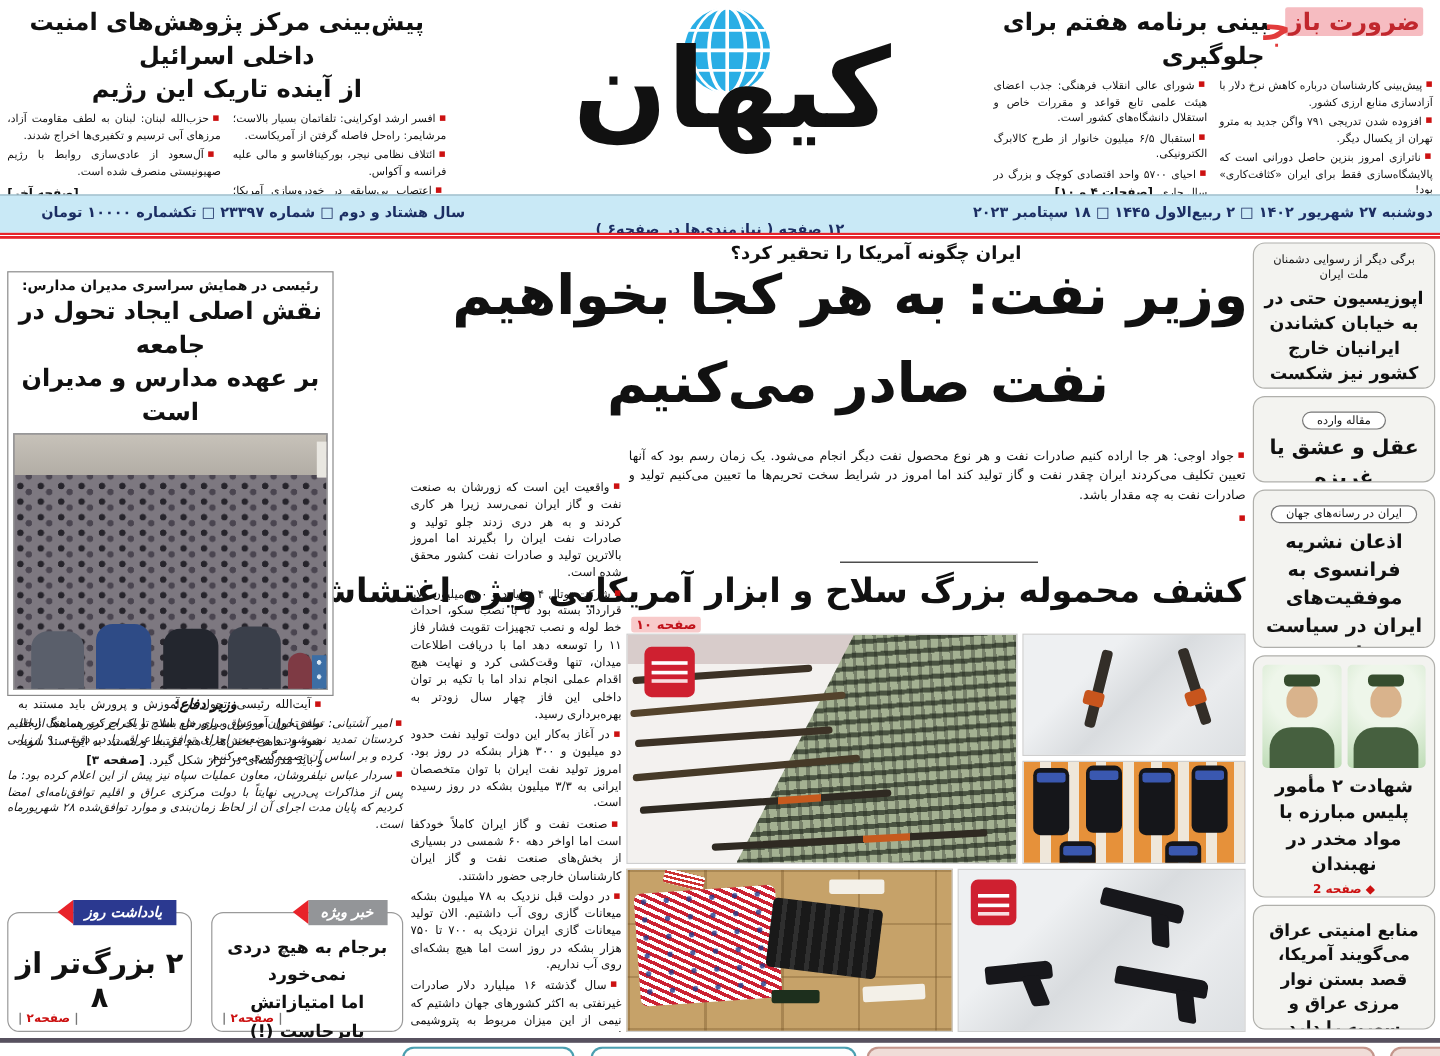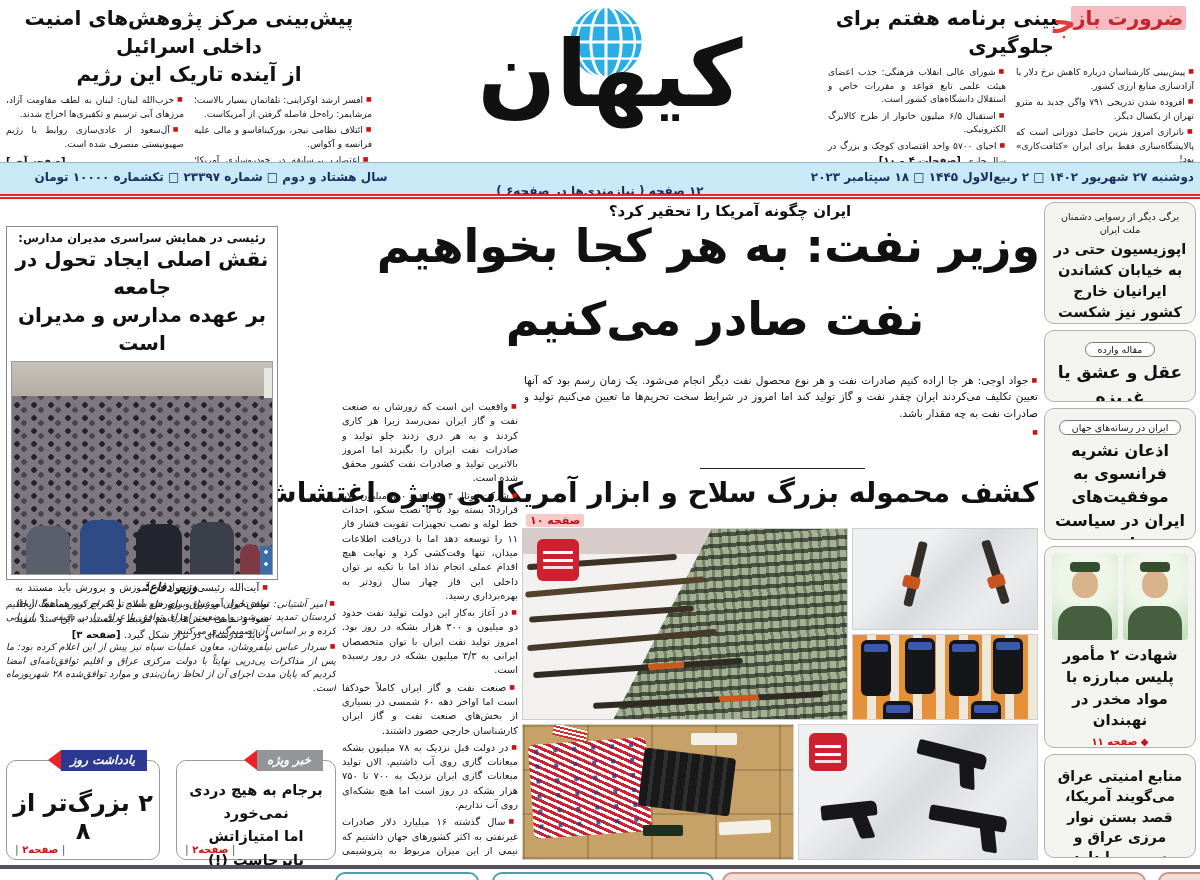--- a/index.html
+++ b/index.html
@@ -303,21 +303,21 @@
   <div class="abs sbox" style="top:546px;height:202px;">
     <div style="display:flex;gap:5px;justify-content:center;">
       <span class="cop">
           <span class="cap"></span>
         </span>
       <span class="cop">
           <span class="cap"></span>
         </span>
     </div>
     <div class="stitle" style="font-size:15px;margin-top:5px;">شهادت ۲ مأمور پلیس مبارزه با مواد مخدر در نهبندان</div>
-    <div class="spage">صفحه ۱۱</div>
+    <div class="spage">صفحه 2</div>
   </div>
 
   <div class="abs sbox" style="top:754px;height:104px;">
     <div class="stitle" style="font-size:14px;margin-top:4px;">منابع امنیتی عراق می‌گویند آمریکا، قصد بستن نوار مرزی عراق و سوریه را دارد</div>
 
   </div>
 
   <div class="abs" style="left:0;top:865px;width:1200px;height:4px;background:#57515f;"></div>
   <div class="pbx" style="left:335px;width:140px;"></div>
   <div class="pbx" style="left:492px;width:218px;"></div>

